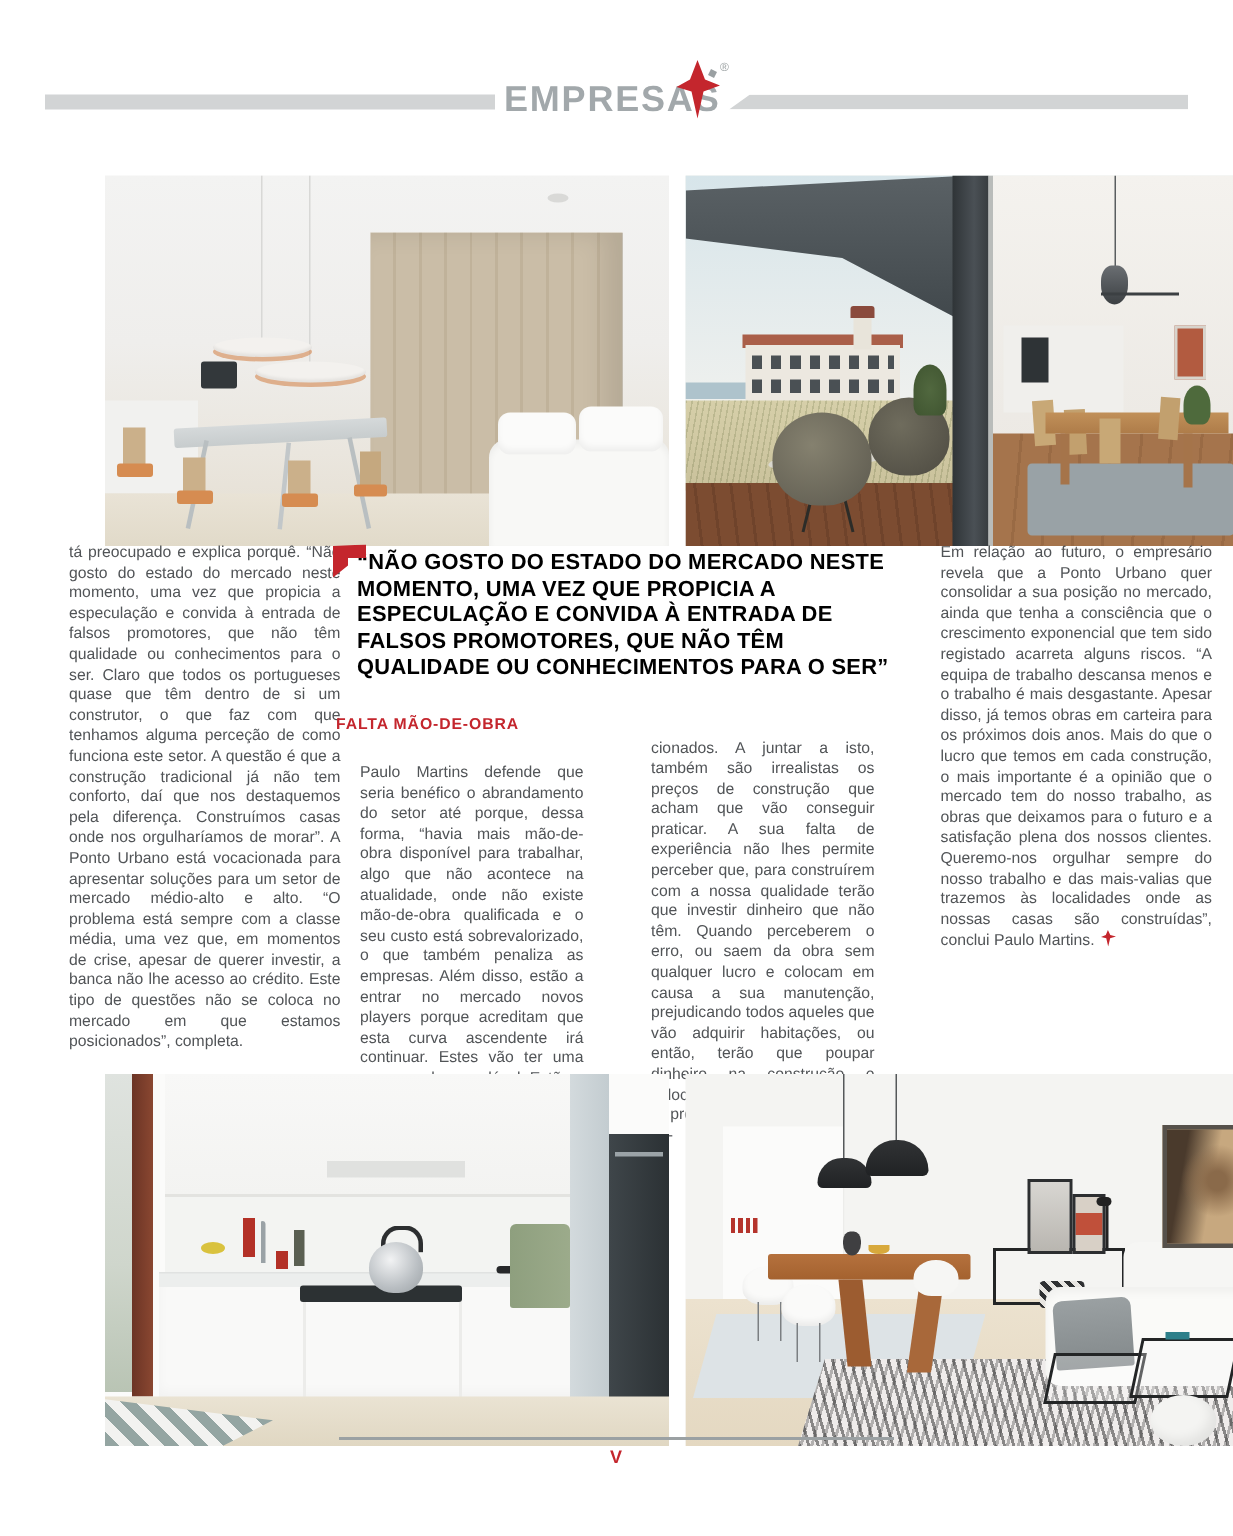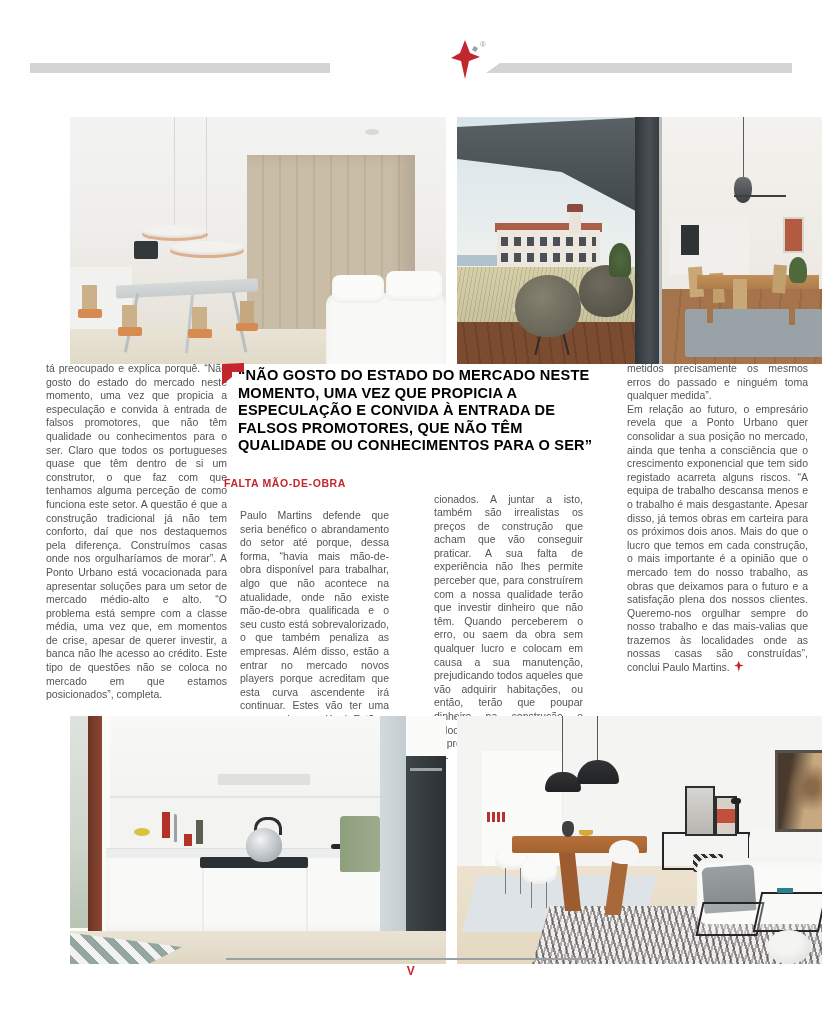--- a/index.html
+++ b/index.html
@@ -172,20 +172,21 @@
   .foot-rule{left:226px;top:958px;width:370px;height:2px;background:#9ba1a3;}
   .foot-marker{left:226px;top:964px;width:370px;text-align:center;color:#c4262d;
                font-size:12px;font-weight:900;letter-spacing:.5px;}
 </style>
 </head>
 <body>
 
 <div class="page">
 
   <i class="bar-left"></i>
+  <span class="abs brand-text">EMPRESAS</span>
   <svg class="abs brand-cross" width="30" height="46" viewBox="0 0 30 46">
     <polygon points="14,1 19,14 29,18 18,22 14,40 10,22 0,19 9,14" fill="#c4262d"></polygon>
     <polygon points="23,7 27,9 25,13 21,11" fill="#9aa0a2"></polygon>
   </svg>
   <span class="abs brand-reg">®</span>
   <i class="bar-right"></i>
 
   <figure class="photo photo-a" aria-label="Modern open-plan dining room with white and orange pendant lamps, grey table, wooden chairs with orange seats, light oak panelled wall and white sofa">
     <i class="a-counter"></i>
     <i class="a-oven"></i>
@@ -268,21 +269,20 @@
         <h3 class="sec-head">FALTA MÃO-DE-OBRA</h3>
         <p>Paulo Martins defende que seria benéfico o abrandamento do setor até porque, dessa forma, “havia mais mão-de-obra disponível para trabalhar, algo que não acontece na atualidade, onde não existe mão-de-obra qualificada e o seu custo está sobrevalorizado, o que também penaliza as empresas. Além disso, estão a entrar no mercado novos players porque acreditam que esta curva ascendente irá continuar. Estes vão ter uma surpresa desagradável. Estão a comprar terrenos a preços muito infla-</p>
       </div>
       <div class="midcol">
         <p>cionados. A juntar a isto, também são irrealistas os preços de construção que acham que vão conseguir praticar. A sua falta de experiência não lhes permite perceber que, para construírem com a nossa qualidade terão que investir dinheiro que não têm. Quando perceberem o erro, ou saem da obra sem qualquer lucro e colocam em causa a sua manutenção, prejudicando todos aqueles que vão adquirir habitações, ou então, terão que poupar dinheiro na construção e colocar em causa a qualidade. O problema é que estão a ser co-</p>
       </div>
     </div>
   </div>
 
   <div class="col col4">
-    <p>metidos precisamente os mesmos erros do passado e ninguém toma qualquer medida”.</p>
     <p><span>Em relação ao futuro, o empresário revela que a Ponto Urbano quer consolidar a sua posição no mercado, ainda que tenha a consciência que o crescimento exponencial que tem sido registado acarreta alguns riscos. “A equipa de trabalho descansa menos e o trabalho é mais desgastante. Apesar disso, já temos obras em carteira para os próximos dois anos. Mais do que o lucro que temos em cada construção, o mais importante é a opinião que o mercado tem do nosso trabalho, as obras que deixamos para o futuro e a satisfação plena dos nossos clientes. Queremo-nos orgulhar sempre do nosso trabalho e das mais-valias que trazemos às localidades onde as nossas casas são construídas”, conclui Paulo Martins.</span><svg class="end-cross" width="10" height="11" viewBox="0 0 10 11">
           <polygon points="4.6,0 6.2,3.4 10,4.4 6.1,5.5 4.8,11 3.5,5.5 0,4.6 3.2,3.4" fill="#c4262d"></polygon>
         </svg></p>
   </div>
 
   <figure class="photo photo-c" aria-label="Minimalist white kitchen with silver kettle on induction hob, green espresso machine, dark oven column and striped runner rug">
     <i class="c-out"></i>
     <i class="c-frame"></i>
     <i class="c-upper"></i>
     <i class="c-hood"></i>

